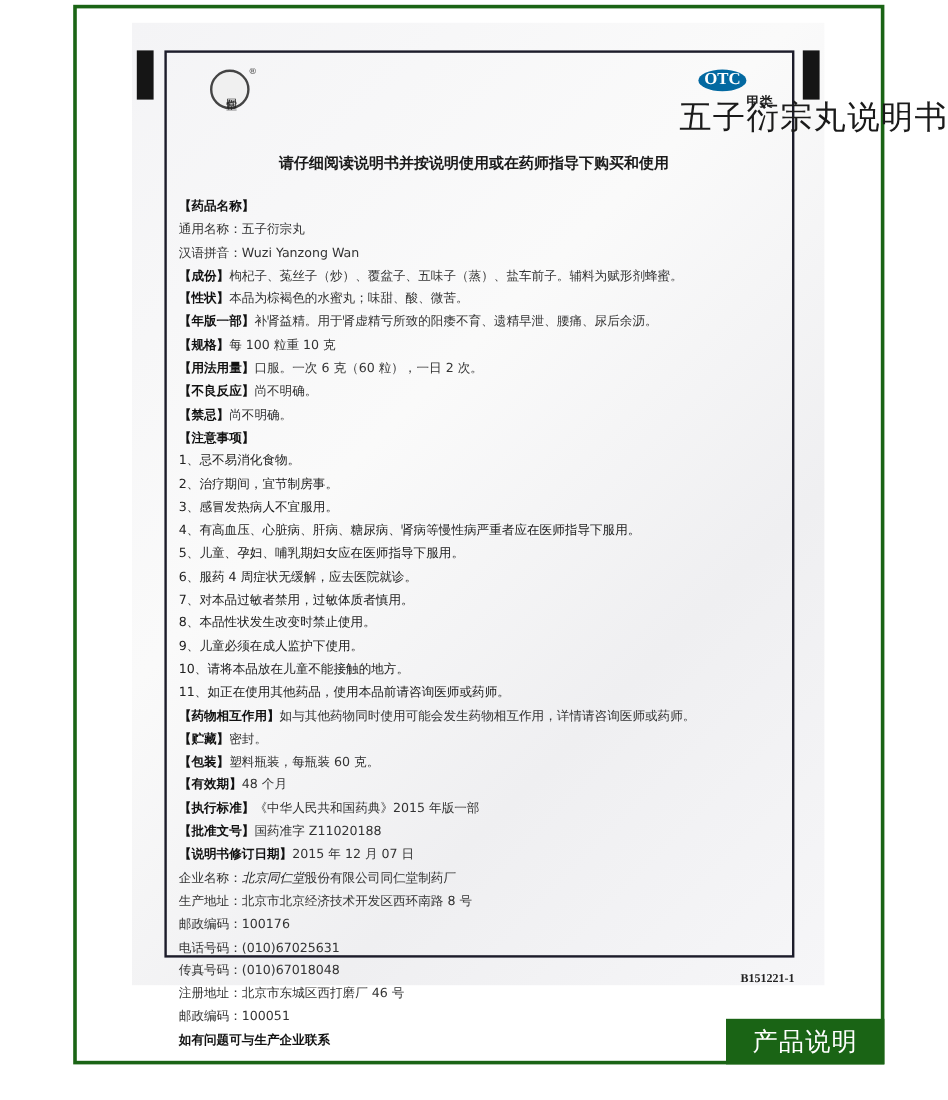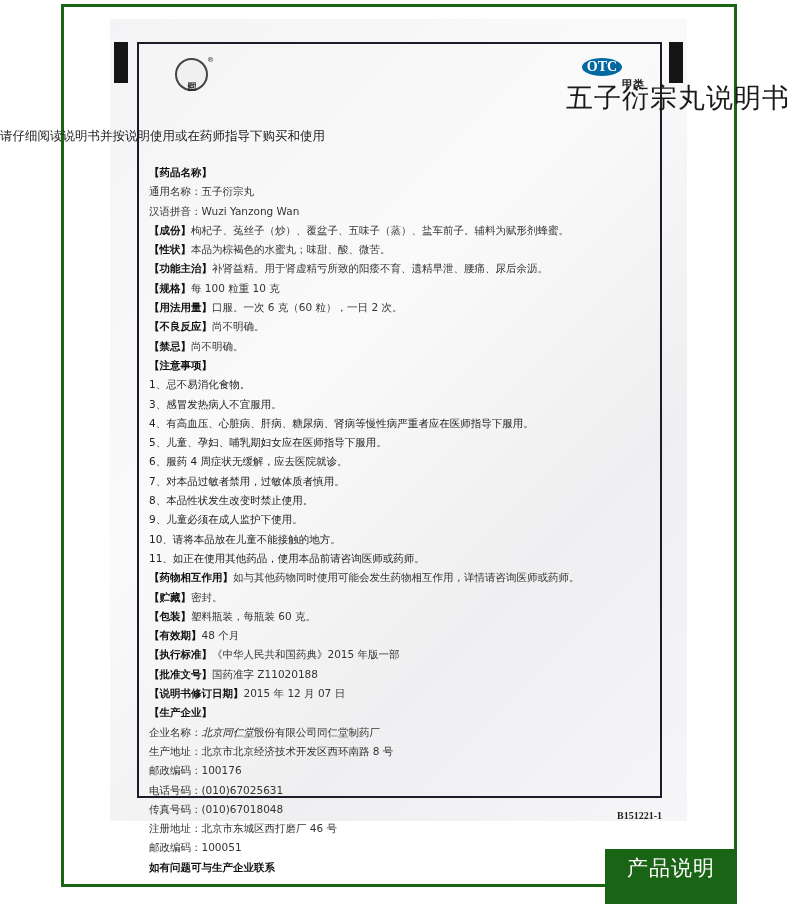--- a/index.html
+++ b/index.html
@@ -19,31 +19,31 @@
           display: flex; align-items: center; justify-content: center;
           font-family: "DejaVu Serif", serif; font-size: 9px; line-height: 9px; color: #222;
           writing-mode: vertical-rl; }
   .reg-symbol { position: absolute; left: 207px; top: 56px; font-size: 7px; color: #333; }
   .otc { position: absolute; left: 582px; top: 58px; width: 40px; height: 18px; background: #0369a1;
          border-radius: 50%; color: #fff; font-family: "Liberation Serif", serif; font-size: 14px;
          font-weight: bold; text-align: center; line-height: 18px; }
   .otc-class { position: absolute; left: 622px; top: 77px; font-size: 11px; color: #222; font-weight: bold; }
   .doc-title { position: absolute; left: 0; width: 790px; top: 80px; text-align: right;
                font-size: 27px; font-weight: normal; color: #1a1a1a; letter-spacing: 1px; }
-  .doc-subtitle { position: absolute; left: 0; width: 790px; top: 128px; text-align: left;
-                  font-size: 12.5px; font-weight: normal; color: #1a1a1a; }
+  .doc-subtitle { position: absolute; left: 0; width: 790px; top: 128px; text-align: center;
+                  font-size: 12.5px; font-weight: bold; color: #1a1a1a; }
   .content { position: absolute; left: 149px; top: 163px; width: 505px; }
   .line { height: 19.3px; line-height: 19.3px; font-size: 10.5px; white-space: nowrap; color: #222; }
   .line .h { font-weight: bold; color: #111; }
   .line .v { color: #333; }
   .line.bold { font-weight: bold; color: #111; }
   .line .brand { font-family: "DejaVu Serif", serif; font-weight: normal; font-style: italic; }
   .batch { position: absolute; left: 617px; top: 810px; font-family: "Liberation Serif", serif;
            font-size: 10px; font-weight: bold; color: #222; }
-  .tag { position: absolute; left: 605px; top: 849px; width: 132px; height: 55px; background: #1a6415;
+  .tag { position: absolute; left: 605px; top: 849px; width: 132px; height: 38px; background: #1a6415;
          color: #ffffff; font-size: 21px; text-align: center; line-height: 38px; letter-spacing: 1px; }
 </style>
 </head>
 <body>
 
 <div class="frame"></div>
 <div class="paper"></div>
 <div class="reg-mark reg-left"></div>
 <div class="reg-mark reg-right"></div>
 <div class="inner-box"></div>
@@ -55,44 +55,44 @@
 
 <div class="doc-title">五子衍宗丸说明书</div>
 <div class="doc-subtitle">请仔细阅读说明书并按说明使用或在药师指导下购买和使用</div>
 
 <div class="content">
   <div class="line"><span class="h">【药品名称】</span></div>
   <div class="line"><span class="v">通用名称：</span><span class="v">五子衍宗丸</span></div>
   <div class="line"><span class="v">汉语拼音：</span><span class="v">Wuzi Yanzong Wan</span></div>
   <div class="line"><span class="h">【成份】</span><span class="v">枸杞子、菟丝子（炒）、覆盆子、五味子（蒸）、盐车前子。辅料为赋形剂蜂蜜。</span></div>
   <div class="line"><span class="h">【性状】</span><span class="v">本品为棕褐色的水蜜丸；味甜、酸、微苦。</span></div>
-  <div class="line"><span class="h">【功能主治】</span><span class="v">补肾益精。用于肾虚精亏所致的阳痿不育、遗精早泄、腰痛、尿后余沥。</span></div>
+  <div class="line"><span class="h">【年版一部】</span><span class="v">补肾益精。用于肾虚精亏所致的阳痿不育、遗精早泄、腰痛、尿后余沥。</span></div>
   <div class="line"><span class="h">【规格】</span><span class="v">每 100 粒重 10 克</span></div>
   <div class="line"><span class="h">【用法用量】</span><span class="v">口服。一次 6 克（60 粒），一日 2 次。</span></div>
   <div class="line"><span class="h">【不良反应】</span><span class="v">尚不明确。</span></div>
   <div class="line"><span class="h">【禁忌】</span><span class="v">尚不明确。</span></div>
   <div class="line"><span class="h">【注意事项】</span></div>
   <div class="line">1、忌不易消化食物。</div>
+  <div class="line">2、治疗期间，宜节制房事。</div>
   <div class="line">3、感冒发热病人不宜服用。</div>
   <div class="line">4、有高血压、心脏病、肝病、糖尿病、肾病等慢性病严重者应在医师指导下服用。</div>
   <div class="line">5、儿童、孕妇、哺乳期妇女应在医师指导下服用。</div>
   <div class="line">6、服药 4 周症状无缓解，应去医院就诊。</div>
   <div class="line">7、对本品过敏者禁用，过敏体质者慎用。</div>
   <div class="line">8、本品性状发生改变时禁止使用。</div>
   <div class="line">9、儿童必须在成人监护下使用。</div>
   <div class="line">10、请将本品放在儿童不能接触的地方。</div>
   <div class="line">11、如正在使用其他药品，使用本品前请咨询医师或药师。</div>
   <div class="line"><span class="h">【药物相互作用】</span><span class="v">如与其他药物同时使用可能会发生药物相互作用，详情请咨询医师或药师。</span></div>
   <div class="line"><span class="h">【贮藏】</span><span class="v">密封。</span></div>
   <div class="line"><span class="h">【包装】</span><span class="v">塑料瓶装，每瓶装 60 克。</span></div>
   <div class="line"><span class="h">【有效期】</span><span class="v">48 个月</span></div>
   <div class="line"><span class="h">【执行标准】</span><span class="v">《中华人民共和国药典》2015 年版一部</span></div>
   <div class="line"><span class="h">【批准文号】</span><span class="v">国药准字 Z11020188</span></div>
   <div class="line"><span class="h">【说明书修订日期】</span><span class="v">2015 年 12 月 07 日</span></div>
-  <div class="line"><span class="h">【生产企业】</span></div>
   <div class="line"><span class="v">企业名称：</span><span class="brand">北京同仁堂</span><span class="v">股份有限公司同仁堂制药厂</span></div>
   <div class="line"><span class="v">生产地址：</span><span class="v">北京市北京经济技术开发区西环南路 8 号</span></div>
   <div class="line"><span class="v">邮政编码：</span><span class="v">100176</span></div>
   <div class="line"><span class="v">电话号码：</span><span class="v">(010)67025631</span></div>
   <div class="line"><span class="v">传真号码：</span><span class="v">(010)67018048</span></div>
   <div class="line"><span class="v">注册地址：</span><span class="v">北京市东城区西打磨厂 46 号</span></div>
   <div class="line"><span class="v">邮政编码：</span><span class="v">100051</span></div>
   <div class="line bold">如有问题可与生产企业联系</div>
 </div>
 

